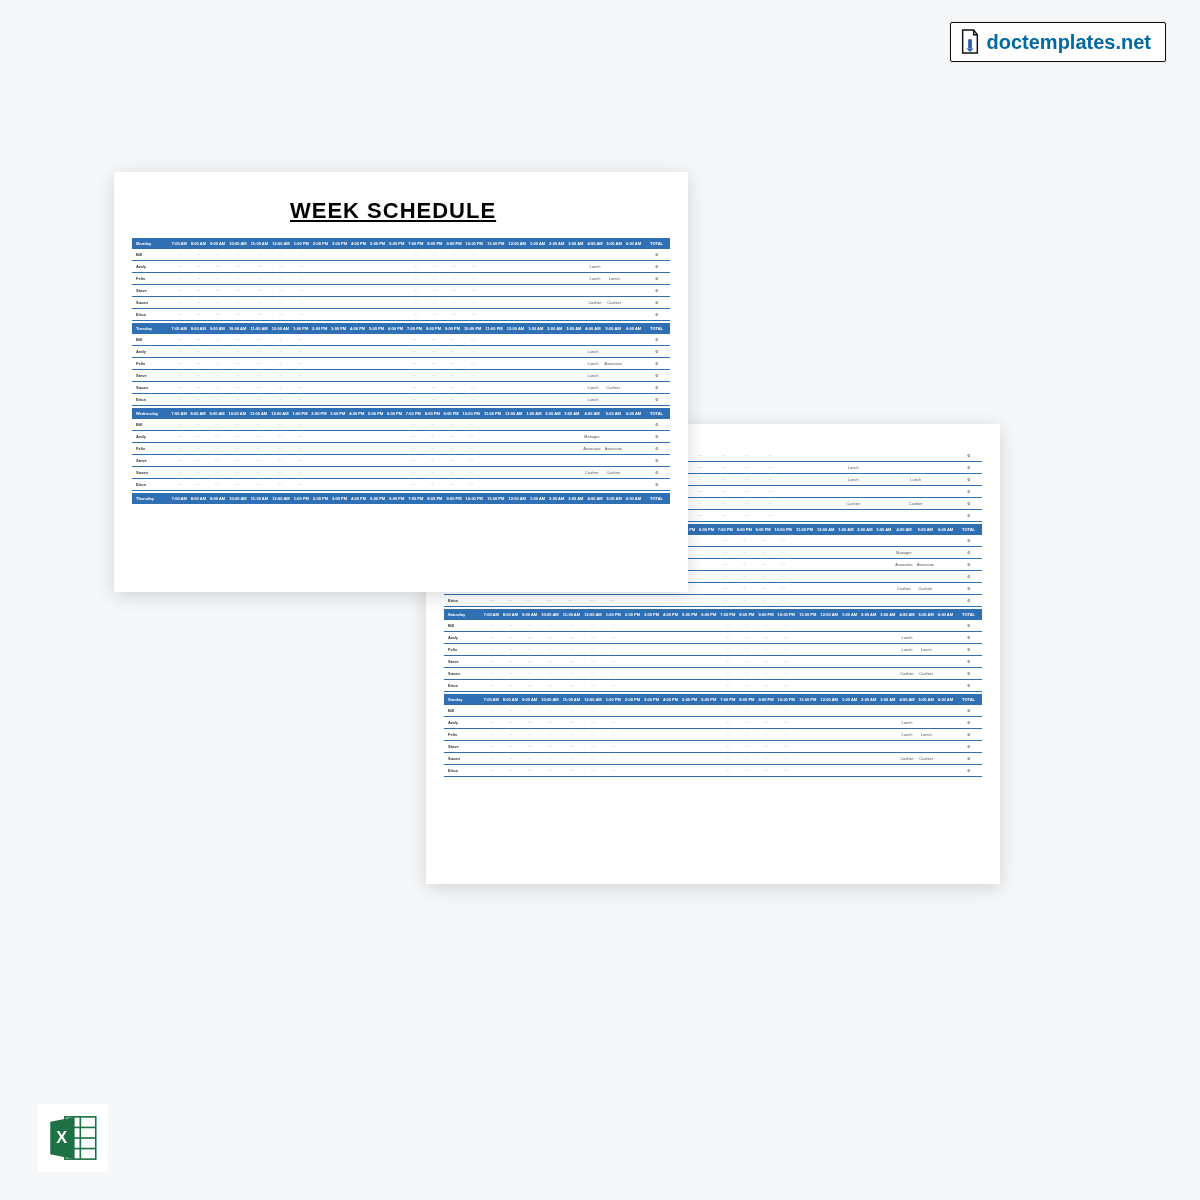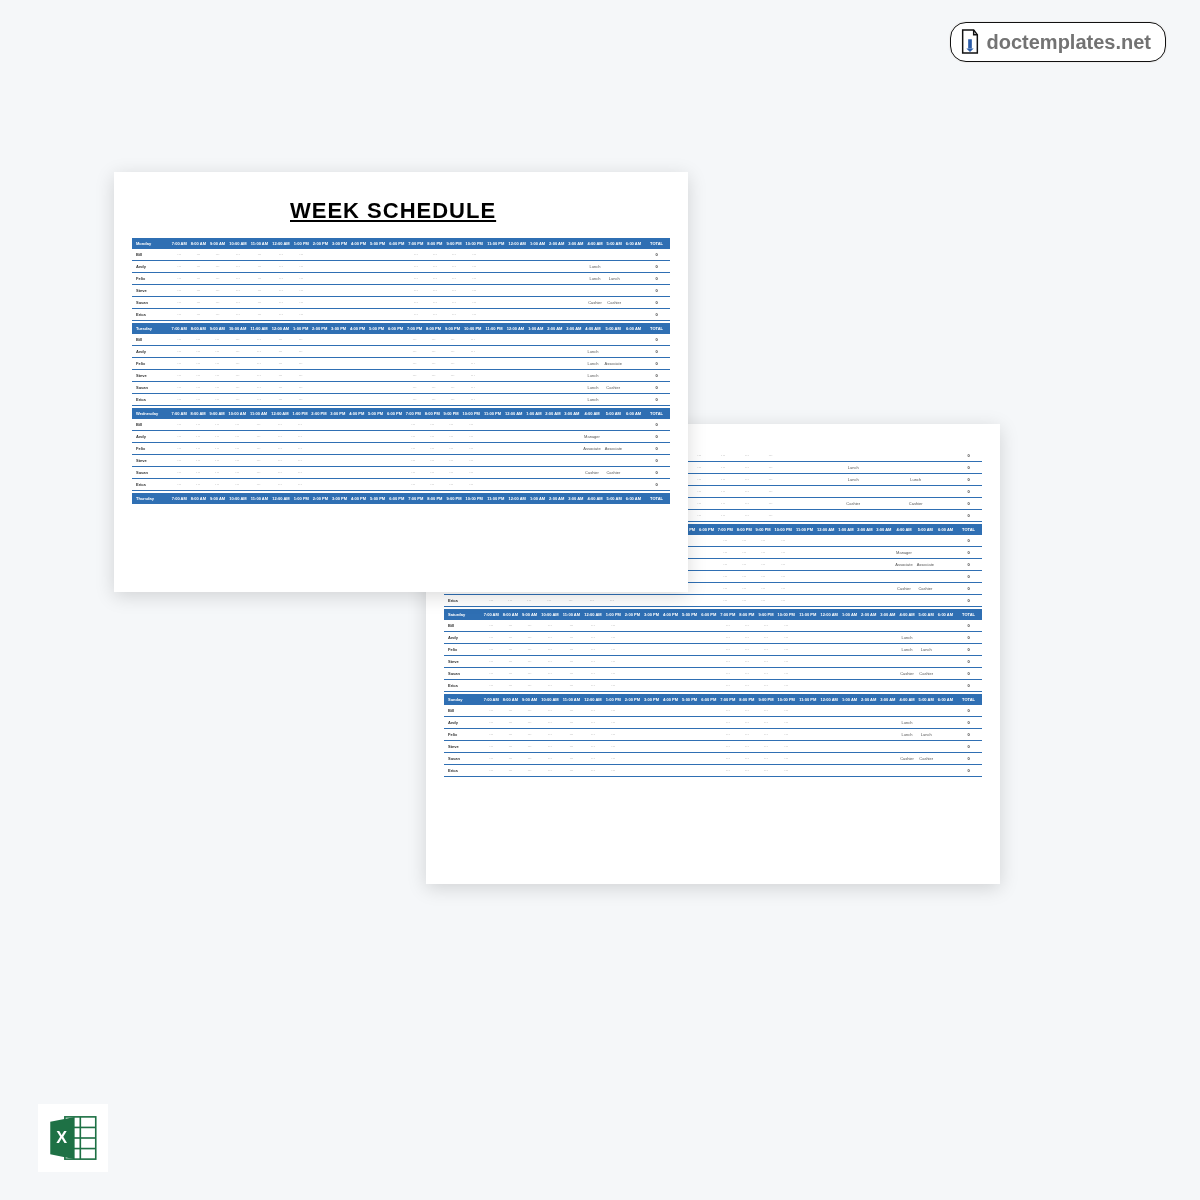--- a/index.html
+++ b/index.html
@@ -12,28 +12,28 @@
     overflow: hidden;
   }
 
   
   .brand {
     position: absolute;
     top: 22px;
     right: 34px;
     background: #fff;
     border: 1px solid #111;
-    border-radius: 16px;
+    border-radius: 2px;
     padding: 6px 14px 6px 8px;
     display: flex;
     align-items: center;
     gap: 6px;
     font-weight: 700;
     font-size: 20px;
-    color: #737373;
+    color: #0369a1;
     box-shadow: 0 0 0 1px #eee;
   }
   .brand .logo {
     width: 22px; height: 26px; position: relative;
   }
   .brand .logo svg { width: 100%; height: 100%; }
 
   
   .excel {
     position: absolute;

